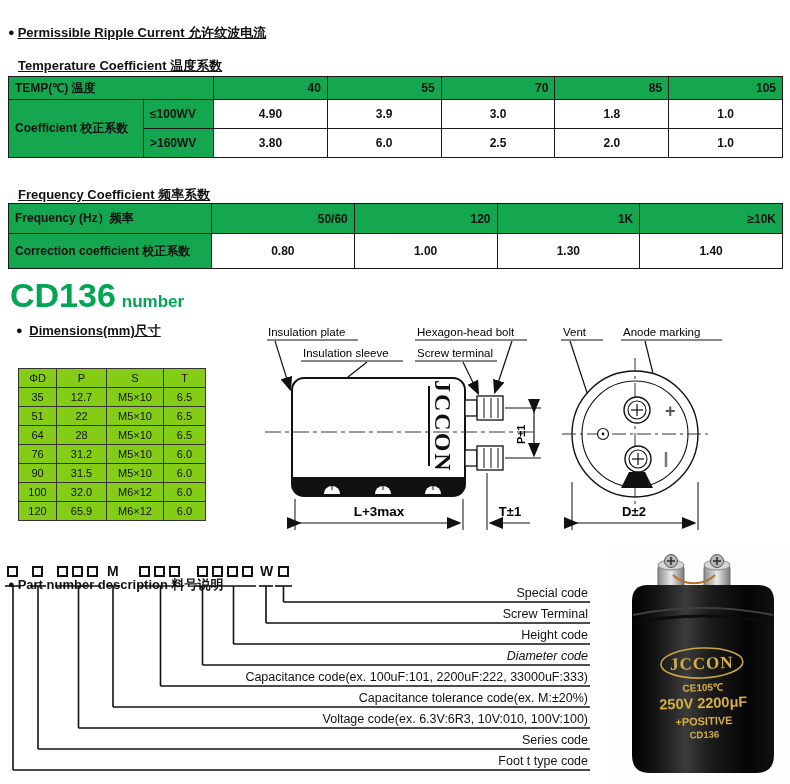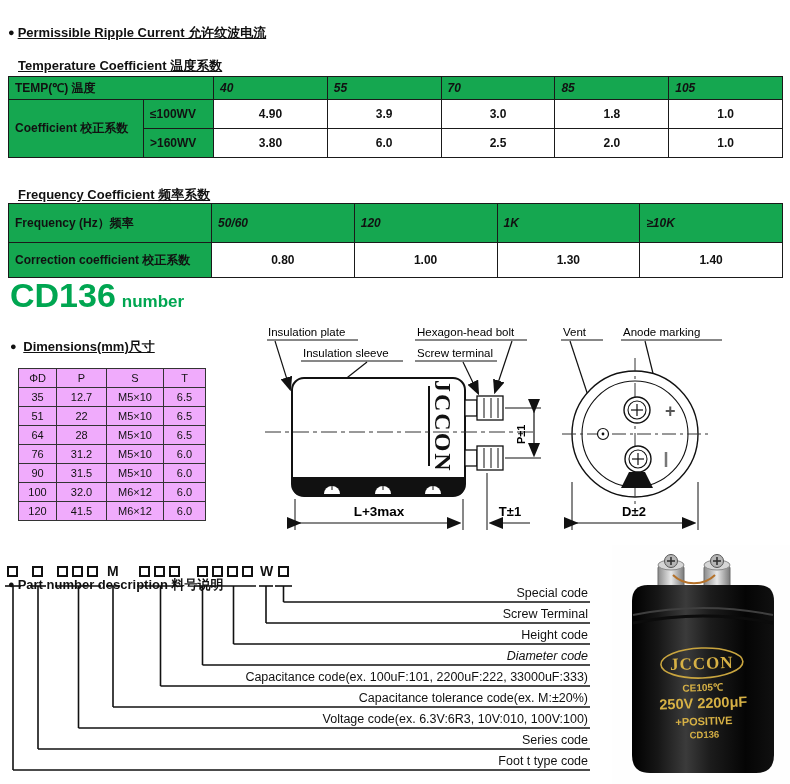--- a/index.html
+++ b/index.html
@@ -8,26 +8,26 @@
     position:relative; width:790px; height:784px; background:#fff;
     font-family:"Liberation Sans", sans-serif; color:#111; overflow:hidden;
   }
   .abs { position:absolute; }
   .hd-main { font-size:13px; font-weight:bold; }
   .hd-main .u { text-decoration:underline; }
   .bullet { font-size:11px; vertical-align:1px; margin-right:3px; }
   table.dtab { border-collapse:collapse; table-layout:fixed; font-size:12px; font-weight:bold; }
   table.dtab th, table.dtab td { border:1.5px solid #1a1a1a; padding:0 6px; }
   table.dtab th.gl { background:var(--green); text-align:left; font-weight:bold; }
-  table.dtab th.gc { background:var(--green); text-align:left; font-weight:bold;font-style:italic; }
+  table.dtab th.gc { background:var(--green); text-align:right; font-weight:bold; }
   table.dtab td { text-align:center; background:#fff; font-weight:bold; }
   .series-name { font-size:34px; font-weight:bold; color:#00a651; letter-spacing:0px; font-family:"Liberation Sans",sans-serif; }
   .series-suffix { font-size:17px; font-weight:bold; color:#00a651; margin-left:6px; }
   table.dimtab { border-collapse:collapse; table-layout:fixed; font-size:11px; }
-  table.dimtab th, table.dimtab td { border:1px solid #333; text-align:center; padding:0; height:19px; background:#f0abfc; font-weight:normal; }
+  table.dimtab th, table.dimtab td { border:1px solid #333; text-align:center; padding:0; height:19px; background:#84cc16; font-weight:normal; }
   .pn-box { position:absolute; width:11px; height:11px; border:2px solid #111; background:#fff; }
   .pn-letter { position:absolute; font-size:14px; font-weight:bold; }
   .pn-label { position:absolute; right:202px; font-size:12.5px; white-space:nowrap; text-align:right; height:16px; }
   .photo-wrap { position:absolute; left:612px; top:545px; width:178px; height:239px; background:#fefefe; }
 </style>
 </head>
 <body>
 
 <div class="page" style="--green:#15a750">
 
@@ -84,42 +84,42 @@
 
   <table class="dtab abs" style="left:8px; top:203px; width:775px;">
     <colgroup>
         <col style="width:203px">
         <col>
         <col>
         <col>
         <col>
       </colgroup>
     <tbody>
-        <tr style="height:39px">
+        <tr style="height:30px">
       <th class="gl">Frequency (Hz）频率</th>
       <th class="gc">50/60</th>
       <th class="gc">120</th>
       <th class="gc">1K</th>
       <th class="gc">≥10K</th>
     </tr>
     <tr style="height:35px">
       <th class="gl">Correction coefficient  校正系数</th>
       <td>0.80</td>
       <td>1.00</td>
       <td>1.30</td>
       <td>1.40</td>
     </tr>
   </tbody>
     </table>
 
   <div class="abs" style="left:10px; top:276px;">
     <span class="series-name">CD136</span><span class="series-suffix">number</span>
   </div>
 
-  <div class="abs hd-main" style="left:10px; top:322px;margin-top:16px;">
+  <div class="abs hd-main" style="left:16px; top:322px;">
     <span class="bullet">●</span> <span class="u">Dimensions(mm)尺寸</span>
   </div>
 
   <table class="dimtab abs" style="left:18px; top:368px; width:187px;">
     <colgroup>
         <col style="width:38px">
         <col style="width:50px">
         <col style="width:57px">
         <col style="width:42px">
       </colgroup>
@@ -161,21 +161,21 @@
           <td>6.0</td>
         </tr>
     <tr>
           <td>100</td>
           <td>32.0</td>
           <td>M6×12</td>
           <td>6.0</td>
         </tr>
     <tr>
           <td>120</td>
-          <td>41.5</td>
+          <td>65.9</td>
           <td>M6×12</td>
           <td>6.0</td>
         </tr>
   </tbody>
     </table>
 
   <svg class="abs" style="left:225px; top:316px;" width="565" height="224" viewBox="0 0 565 224">
     <defs>
       <marker id="arr" markerWidth="12" markerHeight="10" refX="10" refY="5" orient="auto">
         <path d="M0,0 L12,5 L0,10 Z" fill="#111"></path>

